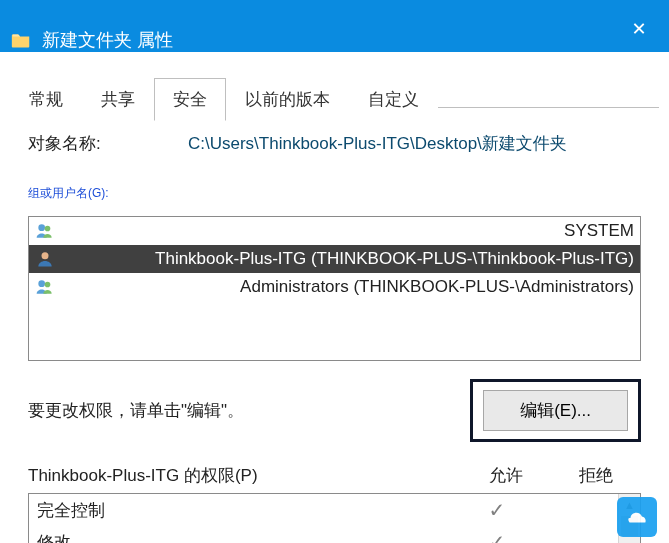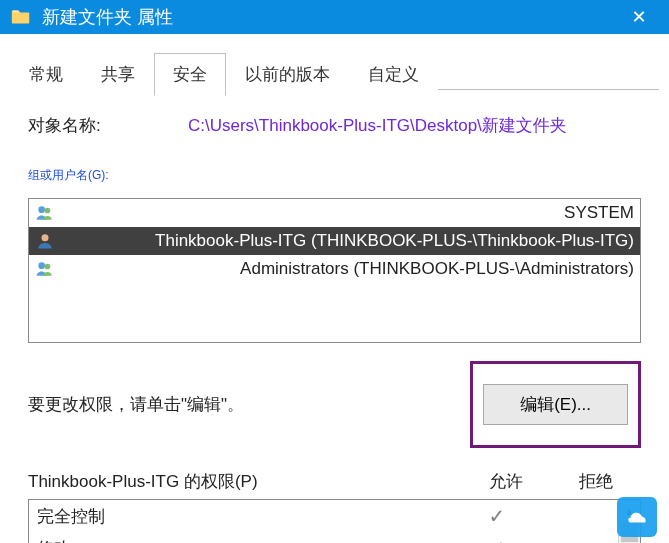--- a/index.html
+++ b/index.html
@@ -8,23 +8,23 @@
     font-size: 15px;
     background: #fff;
     width: 669px;
     height: 543px;
     overflow: hidden;
     position: relative;
   }
   .titlebar {
     background: #0a8be0;
     color: #fff;
-    height: 34px;
+    height: 52px;
     display: flex;
-    align-items: center;
+    align-items: flex-end;
     padding: 0 0 0 10px;
   }
   .titlebar-icon {
     width: 22px; height: 22px;
     margin-right: 10px;
     display:inline-block;
   }
   .titlebar-title { flex:1; font-size: 18px; }
   .titlebar-close {
     width: 60px; height: 46px;
@@ -40,39 +40,39 @@
     border-bottom: 1px solid #bfbfbf;
     position:relative;
   }
   .tab {
     padding: 9px 18px;
     font-size: 17px;
     color:#333;
     border: 1px solid transparent;
     border-bottom:none;
     position:relative;
-    top:7px;
+    top:14px;
     cursor:pointer;
     background:#fff;
   }
   .tab.active {
     border-color:#bfbfbf;
     border-bottom:1px solid #fff;
     background:#fff;
   }
   .tabpanel {
     padding: 24px 18px 0 18px;
   }
   .row {
     display:flex;
     margin-bottom: 30px;
     font-size: 17px;
   }
   .label-col { width: 160px; color:#222; }
-  .value-col { flex:1; color:#6d28d9; word-break: break-all; }
+  .value-col { flex:1; color:#0c4a6e; word-break: break-all; }
   .grouplabel { font-size:12px; color:#1d4ed8; margin-bottom:14px; }
   .listbox {
     border:1px solid #8a8a8a;
     height: 145px;
     background:#fff;
     overflow:hidden;
   }
   .listitem {
     display:flex;
     align-items:center;
@@ -93,22 +93,22 @@
     flex-shrink:0;
   }
   .edit-row {
     display:flex;
     align-items:center;
     margin-top: 18px;
     font-size:17px;
   }
   .edit-text { flex:1; color:#222; }
   .edit-btn-wrap {
-    border:3px solid #701a75;
-    padding:20px 10px;
+    border:3px solid #0f172a;
+    padding:8px 10px;
   }
   .edit-btn {
     background:#e9e9e9;
     border:1px solid #a7a7a7;
     padding:8px 36px;
     font-size:17px;
     cursor:pointer;
     font-family:inherit;
   }
   .perm-label-row {

